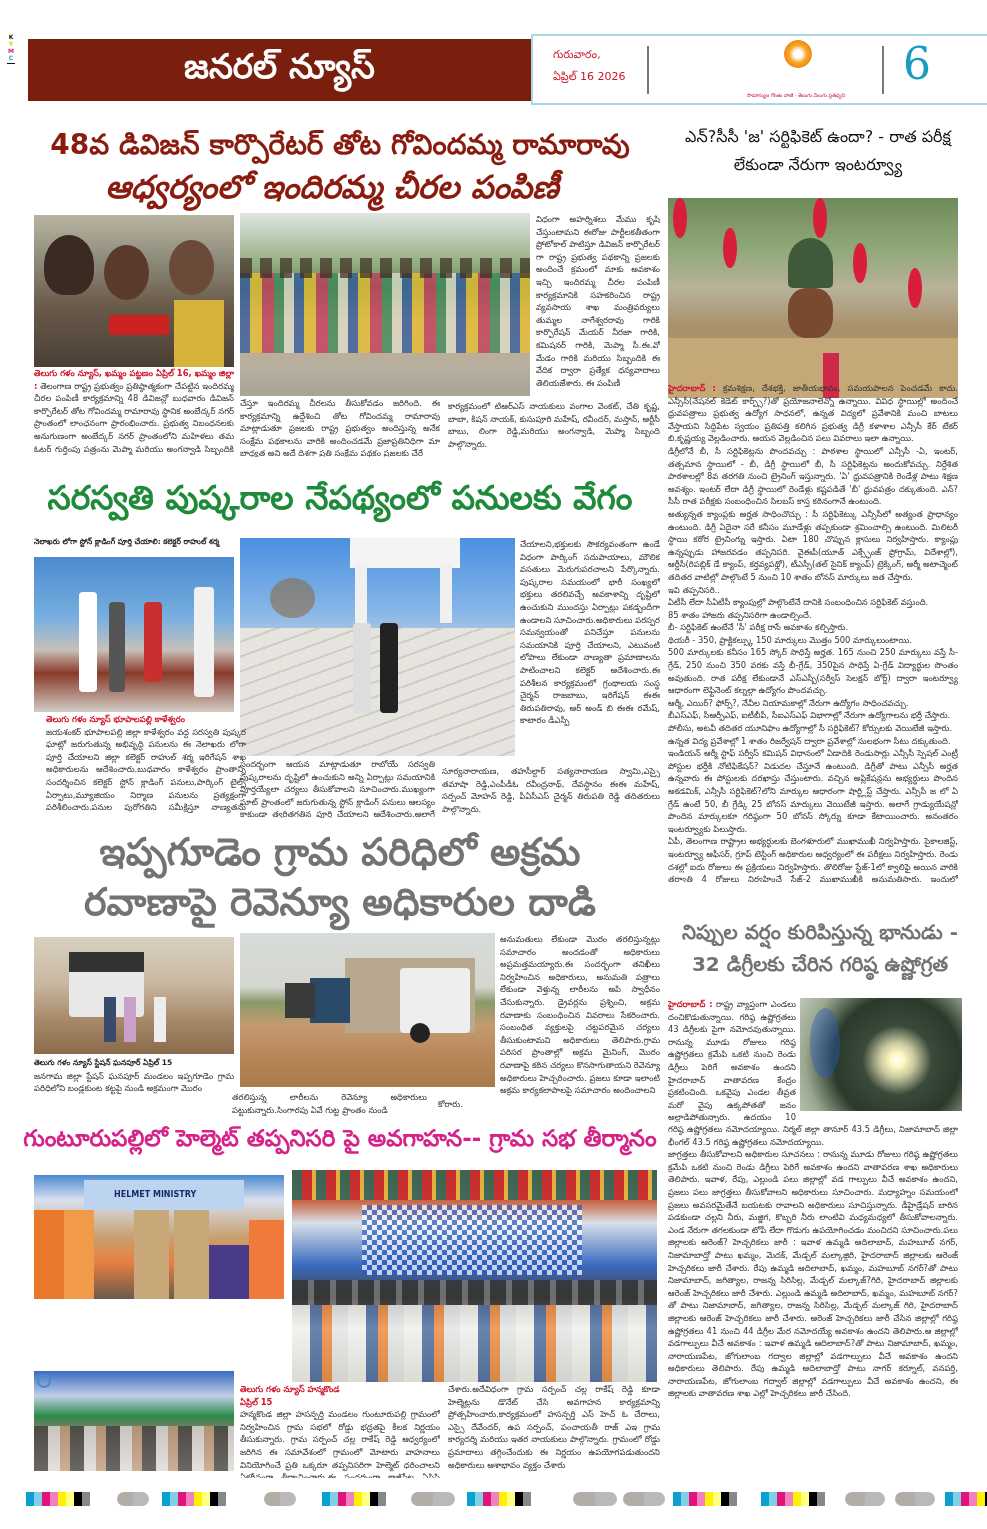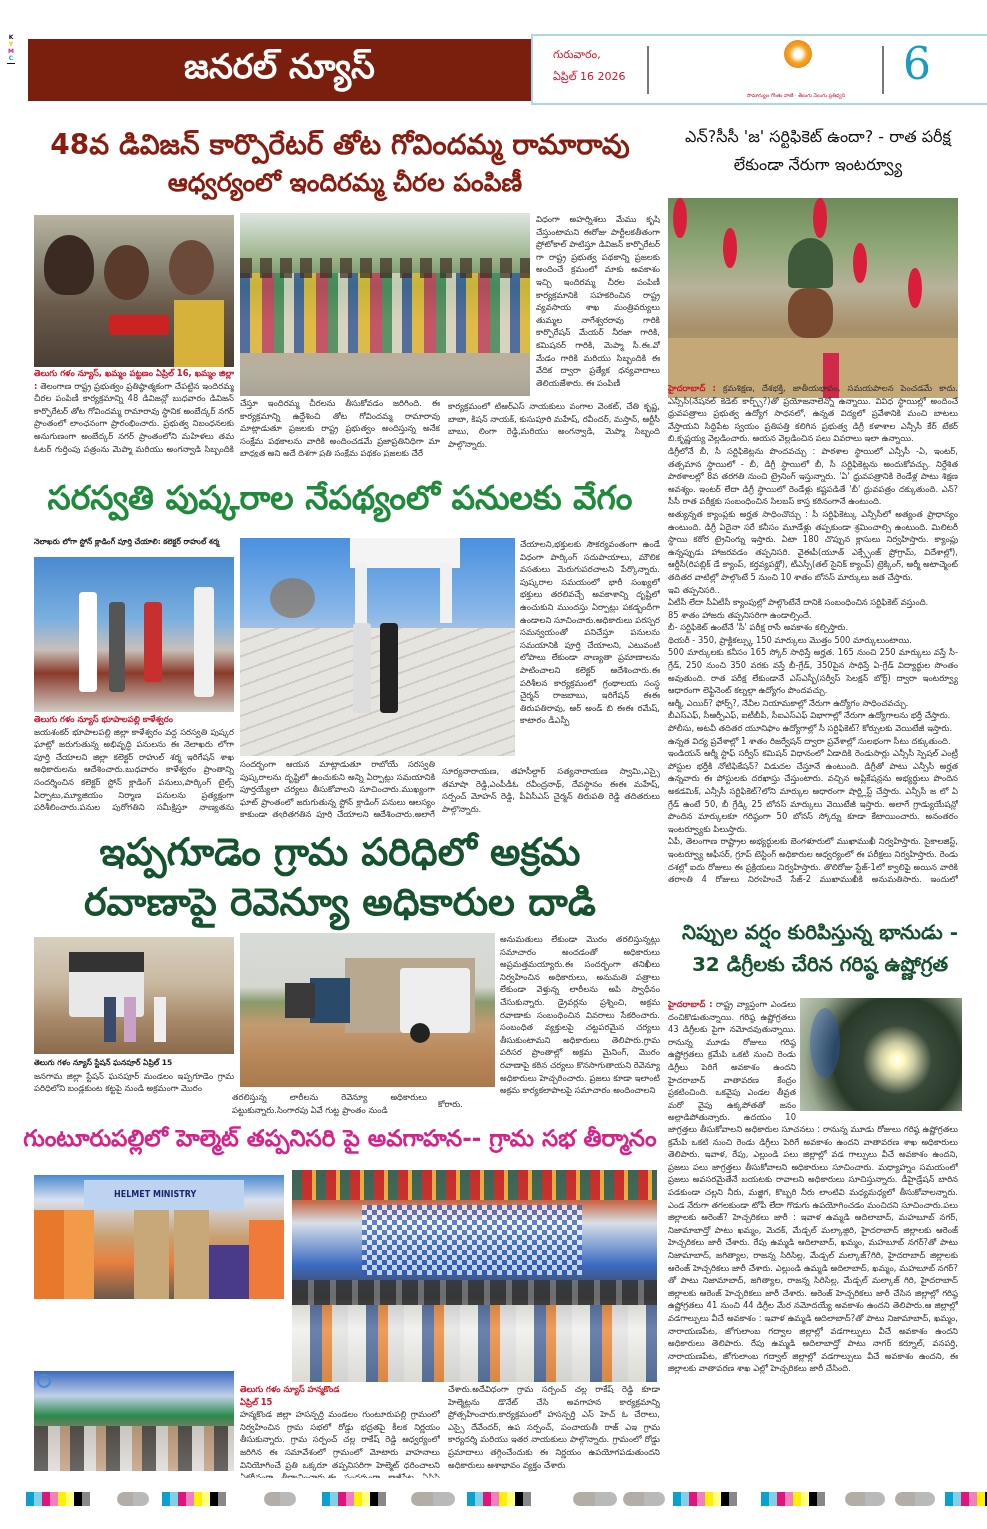--- a/index.html
+++ b/index.html
@@ -15,21 +15,21 @@
   .vbar { position: absolute; top: 12px; width: 2px; height: 48px; background: #777; }
   .logo { position: absolute; left: 178px; top: 6px; width: 190px; height: 58px; }
   .logo-text { position: absolute; left: 0; top: 18px; width: 190px; font-size: 30px; font-weight: bold; color: #1b3f9c; text-align: center; letter-spacing: -1px; }
   .logo-sub { position: absolute; left: 0; top: 52px; width: 190px; font-size: 5px; color: #c0132a; text-align: center; }
   .sun { position: absolute; left: 83px; top: 0; width: 28px; height: 28px; border-radius: 50%; background: radial-gradient(circle, #fff 20%, #f5a623 45%, #f08a1c 70%, transparent 72%); }
   .page-num { position: absolute; left: 293px; top: 4px; font-size: 44px; color: #1a9cc0; font-family: "DejaVu Serif", serif; }
 
   .headline { position: absolute; font-weight: bold; text-align: center; white-space: nowrap; }
   .h-maroon { color: #8a1c0f; }
   .h-green { color: #1f8a3a; }
-  .h-red { color: #14532d; }
+  .h-red { color: #737373; }
   .h-pink { color: #d6238a; }
   .h-dark { color: #111; font-weight: normal; }
 
   .photo { position: absolute; overflow: hidden; }
   .body-text { position: absolute; font-size: 8.4px; line-height: 12.6px; color: #333; text-align: justify; overflow: hidden; font-family: "DejaVu Sans", sans-serif; }
   .dateline { color: #d0142a; font-weight: bold; }
   .caption-sm { position: absolute; font-size: 7.5px; font-weight: bold; color: #222; white-space: nowrap; }
   .color-bar { position: absolute; top: 1492px; height: 14px; display: flex; }
   .color-bar div { width: 8px; height: 14px; }
   .pill { position: absolute; top: 1492px; height: 14px; border-radius: 7px; background: linear-gradient(90deg, #b3ada8 50%, #b9b9b9 50%); }
@@ -66,21 +66,21 @@
   <div class="vbar" style="left:116px;"></div>
   <div class="logo" style="left:170px;">
     <div class="sun"></div>
     <div class="logo-sub">సామాన్యుల గొంతు వాణి · తెలుగు వెలుగు ప్రతిధ్వని</div>
   </div>
   <div class="vbar" style="left:351px;"></div>
   <div class="page-num" style="left:372px;">6</div>
 </div>
 
 <div class="headline h-maroon" style="left:20px;top:128px;width:640px;font-size:28px;">48వ డివిజన్ కార్పొరేటర్ తోట గోవిందమ్మ రామారావు</div>
-<div class="headline h-maroon" style="left:25px;top:168px;width:640px;font-size:25px;">ఆధ్వర్యంలో  ఇందిరమ్మ చీరల పంపిణీ</div>
+<div class="headline h-maroon" style="left:12px;top:168px;width:640px;font-size:32px;font-style:italic;">ఆధ్వర్యంలో  ఇందిరమ్మ చీరల పంపిణీ</div>
 
 <div class="photo" style="left:34px;top:215px;width:200px;height:152px;background:linear-gradient(180deg,#b8b4a0 0%,#8d8a7a 30%,#6a5a4a 60%,#4a3f35 100%);">
   <div style="position:absolute;left:10px;top:20px;width:50px;height:60px;border-radius:50% 50% 40% 40%;background:#3b2a22;"></div>
   <div style="position:absolute;left:70px;top:30px;width:45px;height:55px;border-radius:50%;background:#5a3a2a;"></div>
   <div style="position:absolute;left:135px;top:25px;width:45px;height:55px;border-radius:50%;background:#6b4a3a;"></div>
   <div style="position:absolute;left:75px;top:100px;width:60px;height:20px;background:#c22;border-radius:3px;"></div>
   <div style="position:absolute;left:140px;top:85px;width:50px;height:67px;background:#d6b23a;"></div>
 </div>
 <div class="photo" style="left:240px;top:213px;width:290px;height:183px;background:linear-gradient(180deg,#dfe6e2 0%,#9bb38a 25%,#6d8a5c 40%,#c8a88a 60%,#b6b0a0 85%,#a9a396 100%);">
   <div style="position:absolute;left:0;top:60px;width:290px;height:80px;background:repeating-linear-gradient(90deg,#2d5aa0 0 10px,#e8c030 10px 22px,#c43a5a 22px 34px,#3a8a5a 34px 44px,#e0e0d0 44px 54px);opacity:.75;"></div>
@@ -141,21 +141,21 @@
 <div class="photo" style="left:240px;top:538px;width:275px;height:218px;background:linear-gradient(180deg,#4a90e0 0%,#8ab8e8 35%,#d8d6cf 55%,#e4e2dc 75%,#c8c6c0 100%);">
   <div style="position:absolute;left:110px;top:0;width:110px;height:30px;background:#f4f4f4;"></div>
   <div style="position:absolute;left:115px;top:25px;width:12px;height:60px;background:#f0f0f0;"></div>
   <div style="position:absolute;left:200px;top:25px;width:12px;height:60px;background:#f0f0f0;"></div>
   <div style="position:absolute;left:30px;top:40px;width:45px;height:40px;background:#8a6a4a;border-radius:50%;opacity:.6;"></div>
   <div style="position:absolute;left:0;top:90px;width:275px;height:128px;background:repeating-linear-gradient(160deg,#e6e4de 0 12px,#cfcdc6 12px 14px);"></div>
   <div style="position:absolute;left:140px;top:85px;width:18px;height:90px;background:#222;border-radius:4px;"></div>
   <div style="position:absolute;left:113px;top:85px;width:18px;height:90px;background:#ddd;border-radius:4px;"></div>
 </div>
 
-<div class="body-text" style="left:34px;top:713px;width:200px;height:100px;">
+<div class="body-text" style="left:46px;top:713px;width:200px;height:100px;">
   <div class="dateline">తెలుగు గళం న్యూస్ భూపాలపల్లి కాళేశ్వరం</div>
   <span>జయశంకర్ భూపాలపల్లి జిల్లా కాళేశ్వరం వద్ద సరస్వతి పుష్కర ఘాట్లో జరుగుతున్న అభివృద్ధి పనులను ఈ నెలాఖరు లోగా పూర్తి చేయాలని జిల్లా కలెక్టర్ రాహుల్ శర్మ ఇరిగేషన్ శాఖ అధికారులను ఆదేశించారు.బుధవారం కాళేశ్వరం ప్రాంతాన్ని సందర్శించిన కలెక్టర్ స్టోన్ క్లాడింగ్ పనులు,పార్కింగ్ టైల్స్ ఏర్పాటు,మ్యూజియం నిర్మాణ పనులను ప్రత్యక్షంగా పరిశీలించారు.పనుల పురోగతిని సమీక్షిస్తూ నాణ్యతను కాపాడుతూ వేగాన్ని పెంచాలని అధికారులకు స్పష్టం చేశారు.ఈ</span>
 </div>
 <div class="body-text" style="left:240px;top:758px;width:195px;height:60px;">సందర్భంగా ఆయన మాట్లాడుతూ రాబోయే సరస్వతి పుష్కరాలను దృష్టిలో ఉంచుకుని అన్ని ఏర్పాట్లు సమయానికి పూర్తయ్యేలా చర్యలు తీసుకోవాలని సూచించారు.ముఖ్యంగా ఘాట్ ప్రాంతంలో జరుగుతున్న స్టోన్ క్లాడింగ్ పనులు ఆలస్యం కాకుండా త్వరితగతిన పూర్తి చేయాలని ఆదేశించారు.అలాగే మ్యూజియం నిర్మాణ పనులు కూడా గడువులోపు పూర్తి</div>
 <div class="body-text" style="left:520px;top:538px;width:140px;height:225px;">చేయాలని,భక్తులకు సౌకర్యవంతంగా ఉండే విధంగా పార్కింగ్ సదుపాయాలు, మౌలిక వసతులు మెరుగుపరచాలని పేర్కొన్నారు. పుష్కరాల సమయంలో భారీ సంఖ్యలో భక్తులు తరలివచ్చే అవకాశాన్ని దృష్టిలో ఉంచుకుని ముందస్తు ఏర్పాట్లు పకడ్బందీగా ఉండాలని సూచించారు.అధికారులు పరస్పర సమన్వయంతో పనిచేస్తూ పనులను సమయానికి పూర్తి చేయాలని, ఎటువంటి లోపాలు లేకుండా నాణ్యతా ప్రమాణాలను పాటించాలని కలెక్టర్ ఆదేశించారు.ఈ పరిశీలన కార్యక్రమంలో గ్రంథాలయ సంస్థ చైర్మన్ రాజబాబు, ఇరిగేషన్ ఈఈ తిరుపతిరావు, ఆర్ అండ్ బి ఈఈ రమేష్, కాటారం డీఎస్పీ</div>
 <div class="body-text" style="left:442px;top:765px;width:218px;height:55px;">సూర్యనారాయణ, తహసీల్దార్ సత్యనారాయణ స్వామి,ఎస్సై తమాషా రెడ్డి,ఎంపీడీఓ రవీంద్రనాథ్, దేవస్థానం ఈఈ మహేష్, సర్పంచ్ మోహన్ రెడ్డి, పీఏసీఎస్ చైర్మన్ తిరుపతి రెడ్డి తదితరులు పాల్గొన్నారు.</div>
 
 <div class="headline h-red" style="left:20px;top:830px;width:640px;font-size:38px;">ఇప్పగూడెం గ్రామ పరిధిలో అక్రమ</div>
 <div class="headline h-red" style="left:20px;top:880px;width:640px;font-size:38px;">రవాణాపై రెవెన్యూ అధికారుల దాడి</div>
 
@@ -187,20 +187,21 @@
 
 <div class="photo" style="left:800px;top:998px;width:162px;height:113px;background:radial-gradient(circle at 60% 55%,#fff 0%,#fff8c0 6%,#c8c8a0 15%,#3a4a3a 30%,#2a3a2a 55%,#9aa890 80%,#c0c8b8 100%);">
   <div style="position:absolute;left:10px;top:10px;width:30px;height:70px;background:#2a5ac0;border-radius:50%;opacity:.4;"></div>
 </div>
 
 <div class="body-text" style="left:668px;top:998px;width:128px;height:124px;">
   <span class="dateline">హైదరాబాద్ :</span>
   <span>రాష్ట్ర వ్యాప్తంగా ఎండలు దంచికొడుతున్నాయి. గరిష్ఠ ఉష్ణోగ్రతలు 43 డిగ్రీలకు పైగా నమోదవుతున్నాయి. రానున్న మూడు రోజులు గరిష్ఠ ఉష్ణోగ్రతలు క్రమేపి ఒకటి నుంచి రెండు డిగ్రీలు పెరిగే అవకాశం ఉందని హైదరాబాద్ వాతావరణ కేంద్రం ప్రకటించింది. ఒకవైపు ఎండల తీవ్రత మరో వైపు ఉక్కపోతతో జనం అల్లాడిపోతున్నారు. ఉదయం 10 గంటలు దాటిందంటే ప్రజల ఇళ్ల నుంచి బయటకు వచ్చేందుకు భయపడుతున్నారు. నిన్న ఉమ్మడి ఆదిలాబాద్ జిల్లాలో 43.3 డిగ్రీల</span>
 </div>
 <div class="body-text" style="left:668px;top:1123px;width:290px;height:360px;">
+  <span>గరిష్ఠ ఉష్ణోగ్రతలు నమోదయ్యాయి. నిర్మల్ జిల్లా తానూర్ 43.5 డిగ్రీలు, నిజామాబాద్ జిల్లా భీంగల్ 43.5 గరిష్ఠ ఉష్ణోగ్రతలు నమోదయ్యాయి.</span>
   <div>జాగ్రత్తలు తీసుకోవాలని అధికారుల సూచనలు : రానున్న మూడు రోజులు గరిష్ఠ ఉష్ణోగ్రతలు క్రమేపి ఒకటి నుంచి రెండు డిగ్రీలు పెరిగే అవకాశం ఉందని వాతావరణ శాఖ అధికారులు తెలిపారు. ఇవాళ, రేపు, ఎల్లుండి పలు జిల్లాల్లో వడ గాల్పులు వీచే అవకాశం ఉందని, ప్రజలు పలు జాగ్రత్తలు తీసుకోవాలని అధికారులు సూచించారు. మధ్యాహ్నం సమయంలో ప్రజలు అవసరమైతేనే బయటకు రావాలని అధికారులు సూచిస్తున్నారు. డీహైడ్రేషన్ బారిన పడకుండా చల్లని నీరు, మజ్జిగ, కొబ్బరి నీరు లాంటివి మధ్యమధ్యలో తీసుకోవాలన్నారు. ఎండ నేరుగా తగలకుండా టోపీ లేదా గొడుగు ఉపయోగించడం మంచిదని సూచించారు.పలు జిల్లాలకు ఆరెంజ్? హెచ్చరికలు జారీ : ఇవాళ ఉమ్మడి ఆదిలాబాద్, మహబూబ్ నగర్, నిజామాబాద్తో పాటు ఖమ్మం, మెదక్, మేడ్చల్ మల్కాజ్గిరి, హైదరాబాద్ జిల్లాలకు ఆరెంజ్ హెచ్చరికలు జారీ చేశారు. రేపు ఉమ్మడి ఆదిలాబాద్, ఖమ్మం, మహబూబ్ నగర్?తో పాటు నిజామాబాద్, జగిత్యాల, రాజన్న సిరిసిల్ల, మేడ్చల్ మల్కాజ్?గిరి, హైదరాబాద్ జిల్లాలకు ఆరెంజ్ హెచ్చరికలు జారీ చేశారు. ఎల్లుండి ఉమ్మడి ఆదిలాబాద్, ఖమ్మం, మహబూబ్ నగర్?తో పాటు నిజామాబాద్, జగిత్యాల, రాజన్న సిరిసిల్ల, మేడ్చల్ మల్కాజ్ గిరి, హైదరాబాద్ జిల్లాలకు ఆరెంజ్ హెచ్చరికలు జారీ చేశారు. ఆరెంజ్ హెచ్చరికలు జారీ చేసిన జిల్లాల్లో గరిష్ఠ ఉష్ణోగ్రతలు 41 నుంచి 44 డిగ్రీల మేర నమోదయ్యే అవకాశం ఉందని తెలిపారు.ఆ జిల్లాల్లో వడగాల్పులు వీచే అవకాశం : ఇవాళ ఉమ్మడి ఆదిలాబాద్?తో పాటు నిజామాబాద్, ఖమ్మం, నారాయణపేట, జోగులాంబ గద్వాల జిల్లాల్లో వడగాల్పులు వీచే అవకాశం ఉందని అధికారులు తెలిపారు. రేపు ఉమ్మడి ఆదిలాబాద్తో పాటు నాగర్ కర్నూల్, వనపర్తి, నారాయణపేట, జోగులాంబ గద్వాల్ జిల్లాల్లో వడగాల్పులు వీచే అవకాశం ఉందని, ఈ జిల్లాలకు వాతావరణ శాఖ ఎల్లో హెచ్చరికలు జారీ చేసింది.</div>
 </div>
 
 <div class="headline h-pink" style="left:20px;top:1125px;width:640px;font-size:23px;">గుంటూరుపల్లిలో హెల్మెట్ తప్పనిసరి పై అవగాహన-- గ్రామ సభ తీర్మానం</div>
 
 <div class="photo" style="left:34px;top:1175px;width:250px;height:124px;background:linear-gradient(180deg,#4a8ad0 0%,#d8e0f0 20%,#c8a070 50%,#e88040 70%,#6a5a4a 100%);">
   <div style="position:absolute;left:50px;top:5px;width:160px;height:30px;background:#bcd4f0;"></div>
   <div style="position:absolute;left:80px;top:15px;font-size:8px;color:#1a2a6a;font-weight:bold;">HELMET MINISTRY</div>
   <div style="position:absolute;left:0;top:35px;width:30px;height:120px;background:#e8782a;"></div>
   <div style="position:absolute;left:30px;top:35px;width:30px;height:120px;background:#f09a4a;"></div>

